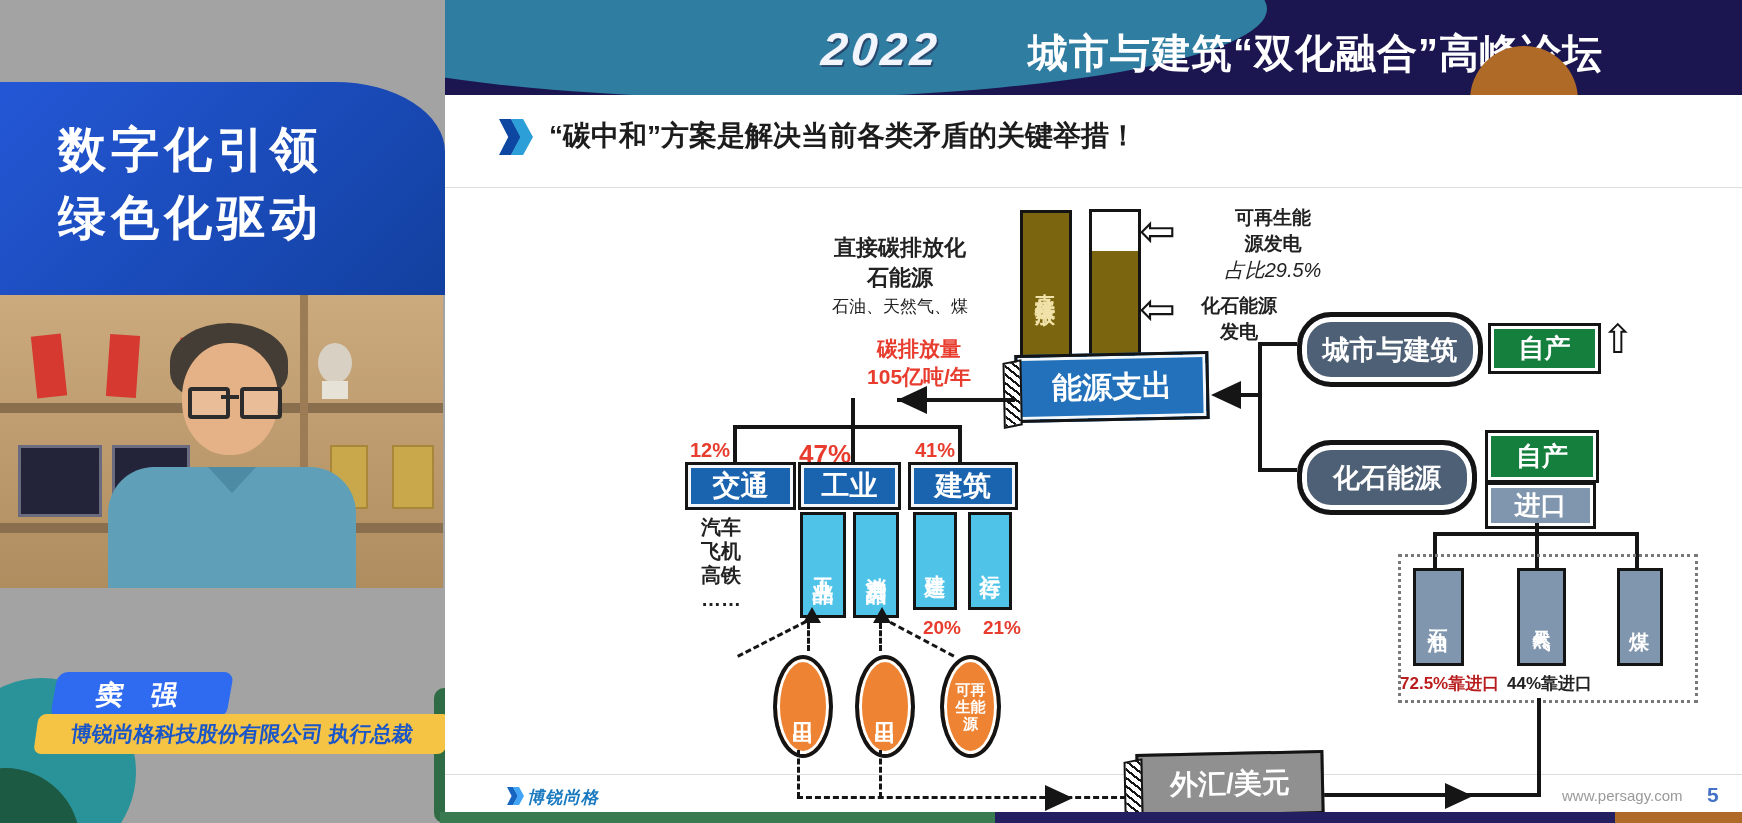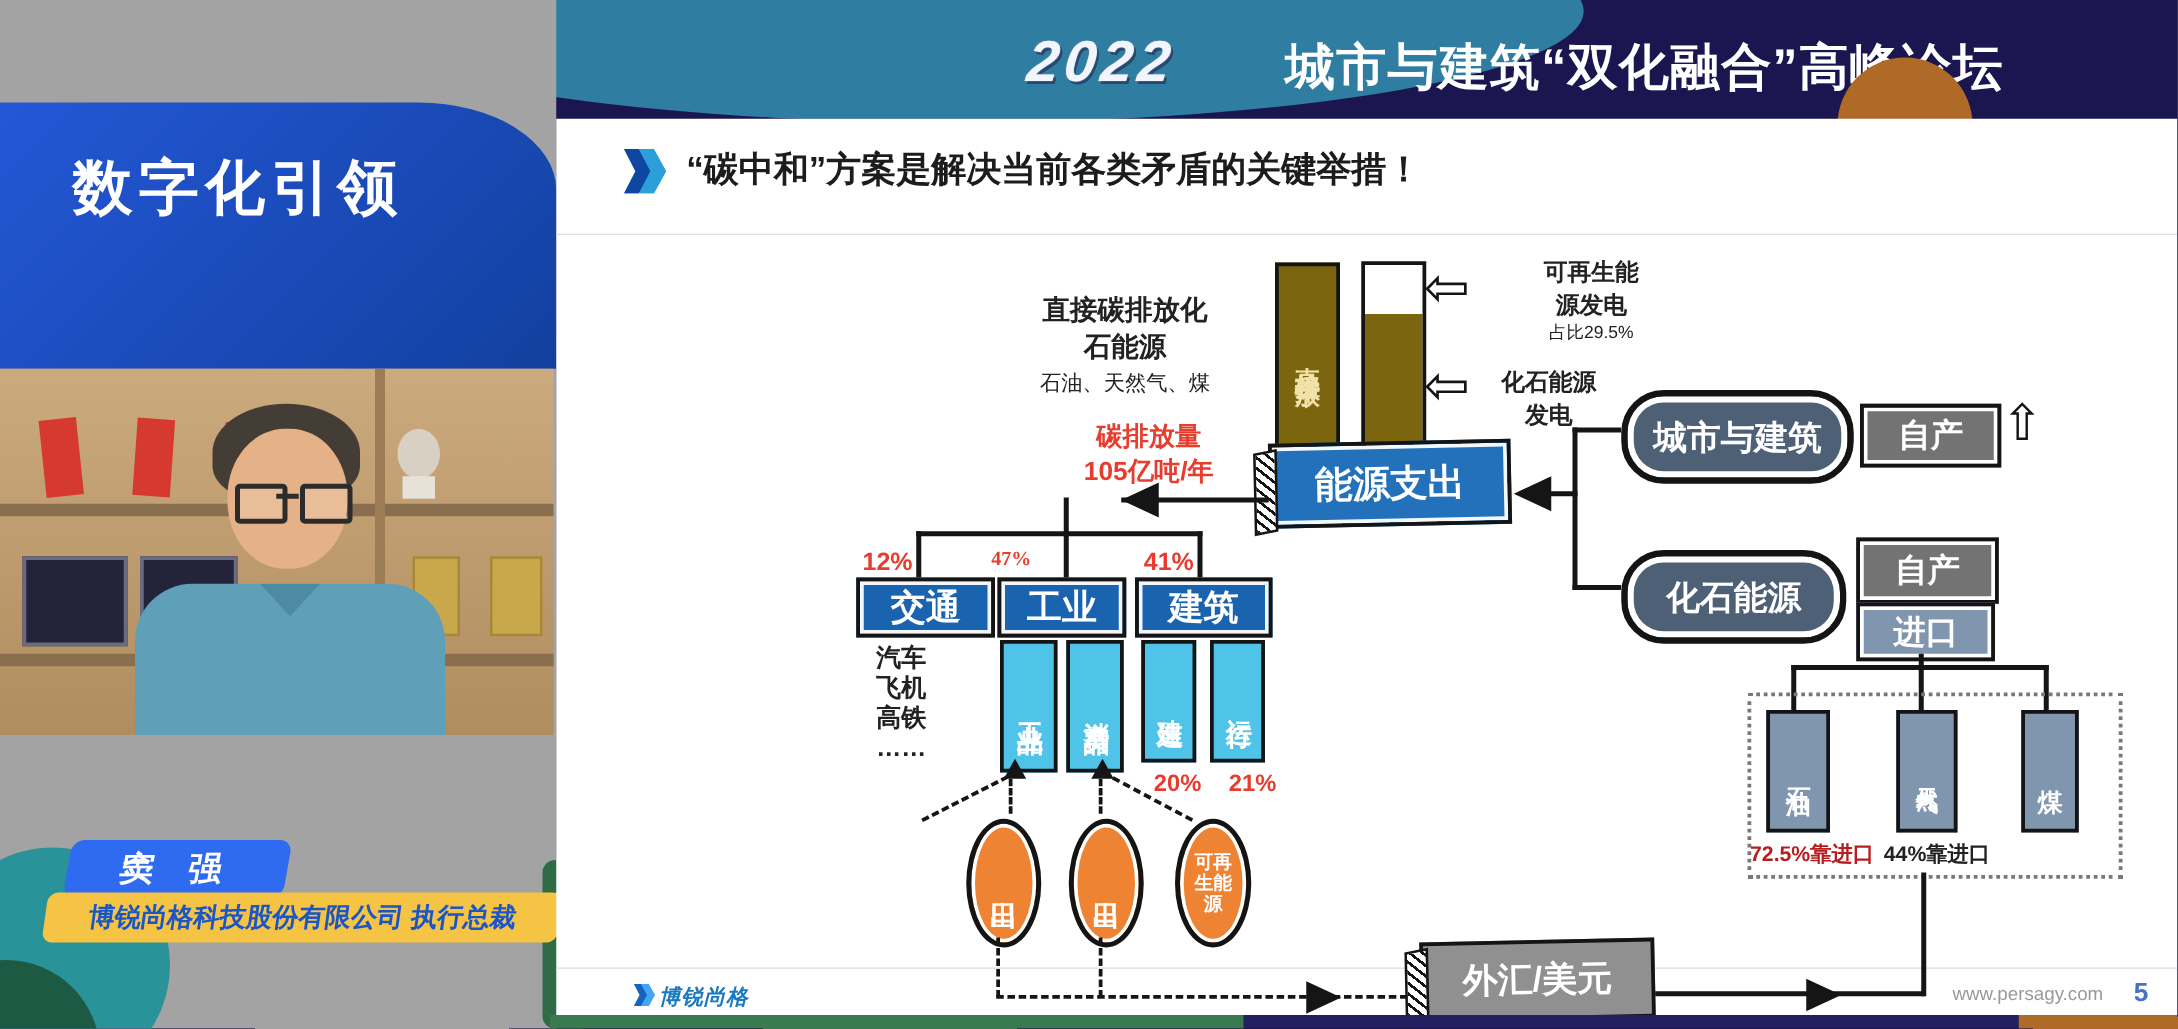--- a/index.html
+++ b/index.html
@@ -54,21 +54,21 @@
   .rule{height:1px;background:#dddddd;}
   .note{color:#222;text-align:center;font-weight:600;}
   .red{color:#e73c2e;font-weight:700;text-align:center;}
   .bar{border:3px solid #141414;display:flex;align-items:center;justify-content:center;}
   .vtext{writing-mode:vertical-rl;text-orientation:upright;letter-spacing:3px;}
   .cream{color:#f0e2a8;font-weight:700;}
   .bluebox{background:#1a63ae;border:3px solid #141414;box-shadow:inset 0 0 0 3px rgba(255,255,255,.95);
        display:flex;align-items:center;justify-content:center;color:#fff;font-weight:700;}
   .ltblue{background:#4fc3e8;border:3px solid #141414;display:flex;align-items:center;justify-content:center;
        color:#fff;font-weight:700;}
-  .slate{background:#737373;border:3px solid #141414;box-shadow:inset 0 0 0 3px #fff;
+  .slate{background:#15803d;border:3px solid #141414;box-shadow:inset 0 0 0 3px #fff;
        display:flex;align-items:center;justify-content:center;color:#fff;font-weight:700;}
   .slate-lt{background:#8096ae;border:3px solid #141414;box-shadow:inset 0 0 0 3px #fff;
        display:flex;align-items:center;justify-content:center;color:#fff;font-weight:700;}
   .stadium{background:#4e6076;border:5px solid #141414;border-radius:34px;box-shadow:inset 0 0 0 5px #fff;
        display:flex;align-items:center;justify-content:center;color:#fff;font-weight:700;font-size:27px;}
   .oval{background:#ee8433;border:4px solid #141414;border-radius:50%;box-shadow:inset 0 0 0 3px #fff;
        display:flex;align-items:center;justify-content:center;color:#fff;font-weight:700;text-align:center;}
   .line{background:#151515;}
   .dash-h{border-top:3px dashed #151515;}
   .dash-v{border-left:3px dashed #151515;}
@@ -99,20 +99,21 @@
     <div class="abs banner-teal"></div>
     <div class="abs banner-year">2022</div>
     <div class="abs banner-title">城市与建筑“双化融合”高峰论坛</div>
   </div>
   <div class="abs orange-dot"></div>
   <div class="abs red-chip"></div>
 
   <div id="left-panel" class="abs">
     <div class="abs blue-head">
       <div class="abs headline" style="top:36px;">数字化引领</div>
+      <div class="abs headline" style="top:104px;">绿色化驱动</div>
     </div>
 
     <div id="video" class="abs">
       <div class="abs shelf" style="top:108px;"></div>
       <div class="abs shelf" style="top:228px;"></div>
       <div class="abs shelf-divider" style="left:300px;"></div>
       <div class="abs award" style="left:34px;top:40px;transform:rotate(-6deg);"></div>
       <div class="abs award" style="left:108px;top:40px;transform:rotate(4deg);"></div>
       <div class="abs award" style="left:182px;top:42px;transform:rotate(-3deg);"></div>
       <div class="abs trophy-ball"></div>
@@ -163,21 +164,21 @@
     <div class="abs bar" style="left:644px;top:114px;width:46px;height:146px;align-items:flex-end;
          background:linear-gradient(#ffffff 0 27%,#7b660f 27%);">
       <span class="vtext cream" style="font-size:24px;margin-bottom:18px;">电力</span>
     </div>
 
     <div class="abs hollow-arrow" style="left:694px;top:114px;">⇦</div>
     <div class="abs hollow-arrow" style="left:694px;top:192px;">⇦</div>
     <div class="abs note" style="left:772px;top:110px;width:112px;font-size:19px;">
       <div>可再生能</div>
       <div>源发电</div>
-      <div style="font-size:14px;font-weight:400;">占比29.5%</div>
+      <div style="font-size:20px;font-weight:400;font-style:italic;">占比29.5%</div>
     </div>
     <div class="abs note" style="left:738px;top:198px;width:112px;font-size:19px;">
       <div>化石能源</div>
       <div>发电</div>
     </div>
 
     <div class="abs red" style="left:392px;top:240px;width:164px;font-size:21px;">
       <div>碳排放量</div>
       <div>105亿吨/年</div>
     </div>
@@ -188,21 +189,21 @@
 
     <div class="abs line" style="left:452px;top:303px;width:118px;height:4px;"></div>
     <div class="abs tri-left" style="left:452px;top:291px;"></div>
     <div class="abs line" style="left:406px;top:303px;width:4px;height:29px;"></div>
     <div class="abs line" style="left:288px;top:330px;width:229px;height:4px;"></div>
     <div class="abs line" style="left:288px;top:330px;width:4px;height:37px;"></div>
     <div class="abs line" style="left:406px;top:330px;width:4px;height:37px;"></div>
     <div class="abs line" style="left:513px;top:330px;width:4px;height:37px;"></div>
 
     <div class="abs red" style="left:230px;top:344px;width:70px;font-size:20px;">12%</div>
-    <div class="abs red" style="left:329px;top:344px;width:70px;font-size:16px;font-family:Liberation Serif, serif;">47%</div>
+    <div class="abs red" style="left:345px;top:344px;width:70px;font-size:26px;">47%</div>
     <div class="abs red" style="left:455px;top:344px;width:70px;font-size:20px;">41%</div>
 
     <div class="abs bluebox" style="left:240px;top:367px;width:105px;height:42px;font-size:28px;justify-content:center;">
         <span>交通</span>
       </div>
     <div class="abs bluebox" style="left:353px;top:367px;width:97px;height:42px;font-size:28px;">
         <span>工业</span>
       </div>
     <div class="abs bluebox" style="left:463px;top:367px;width:104px;height:42px;font-size:28px;">
         <span>建筑</span>

